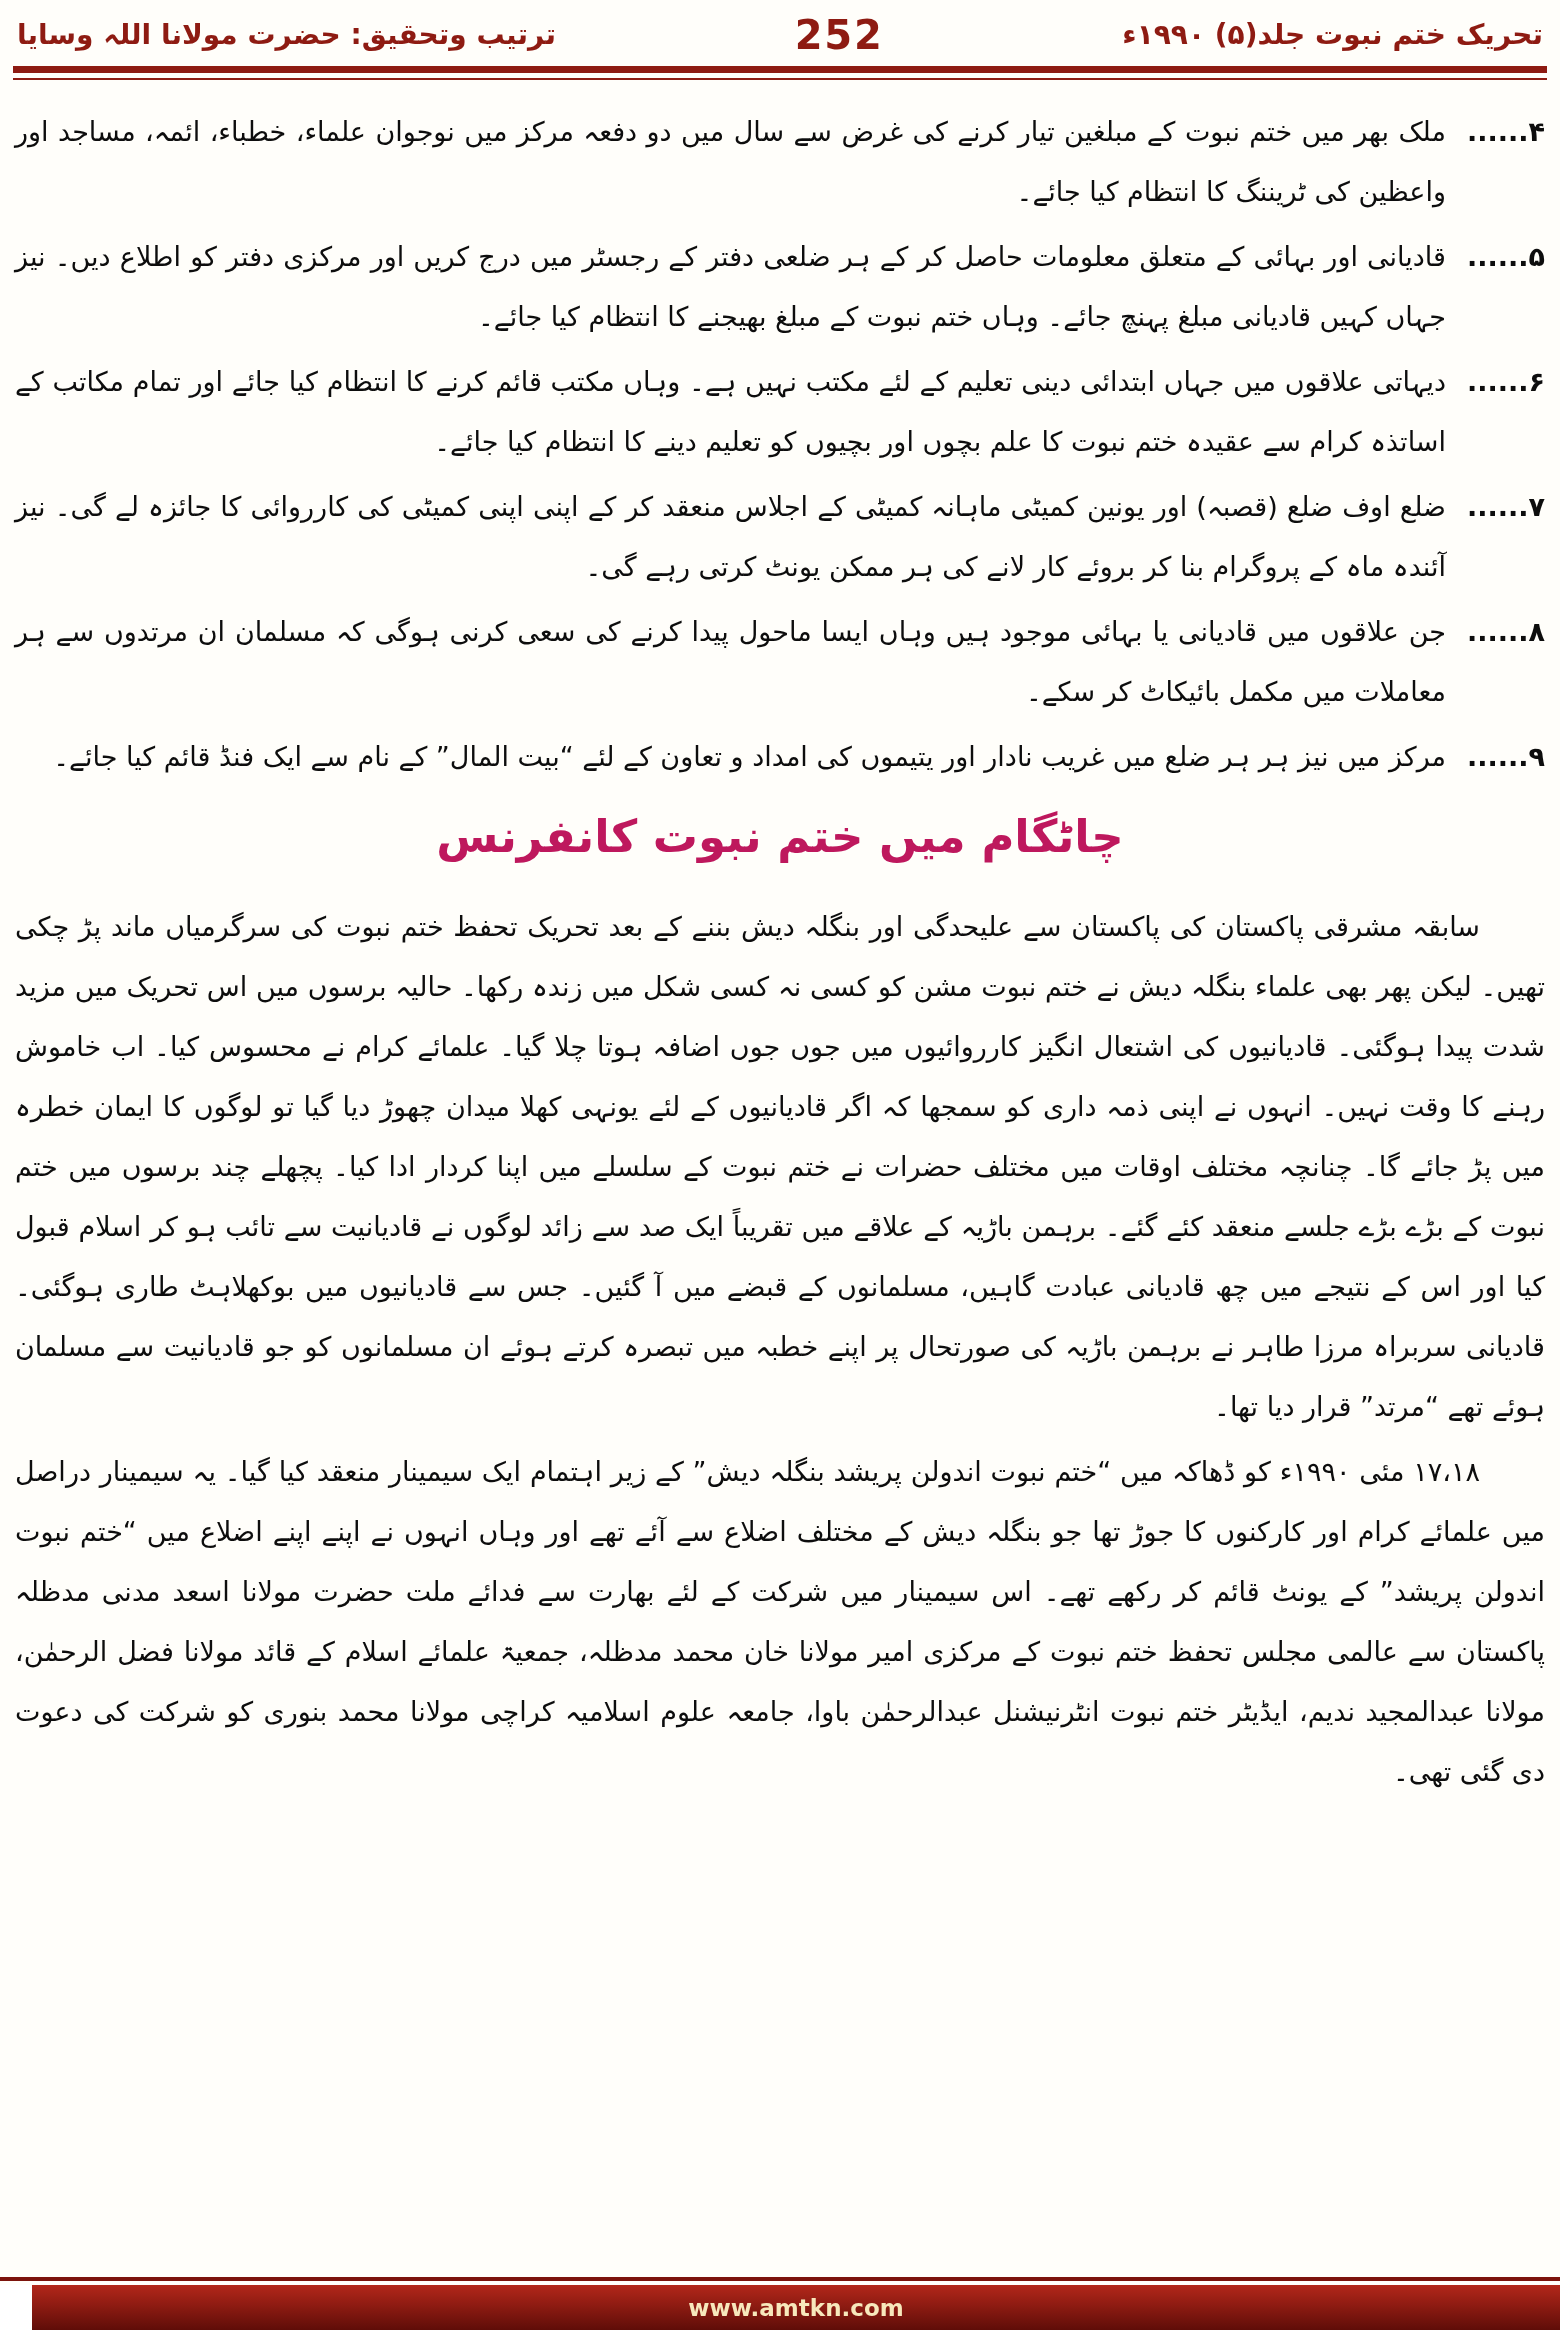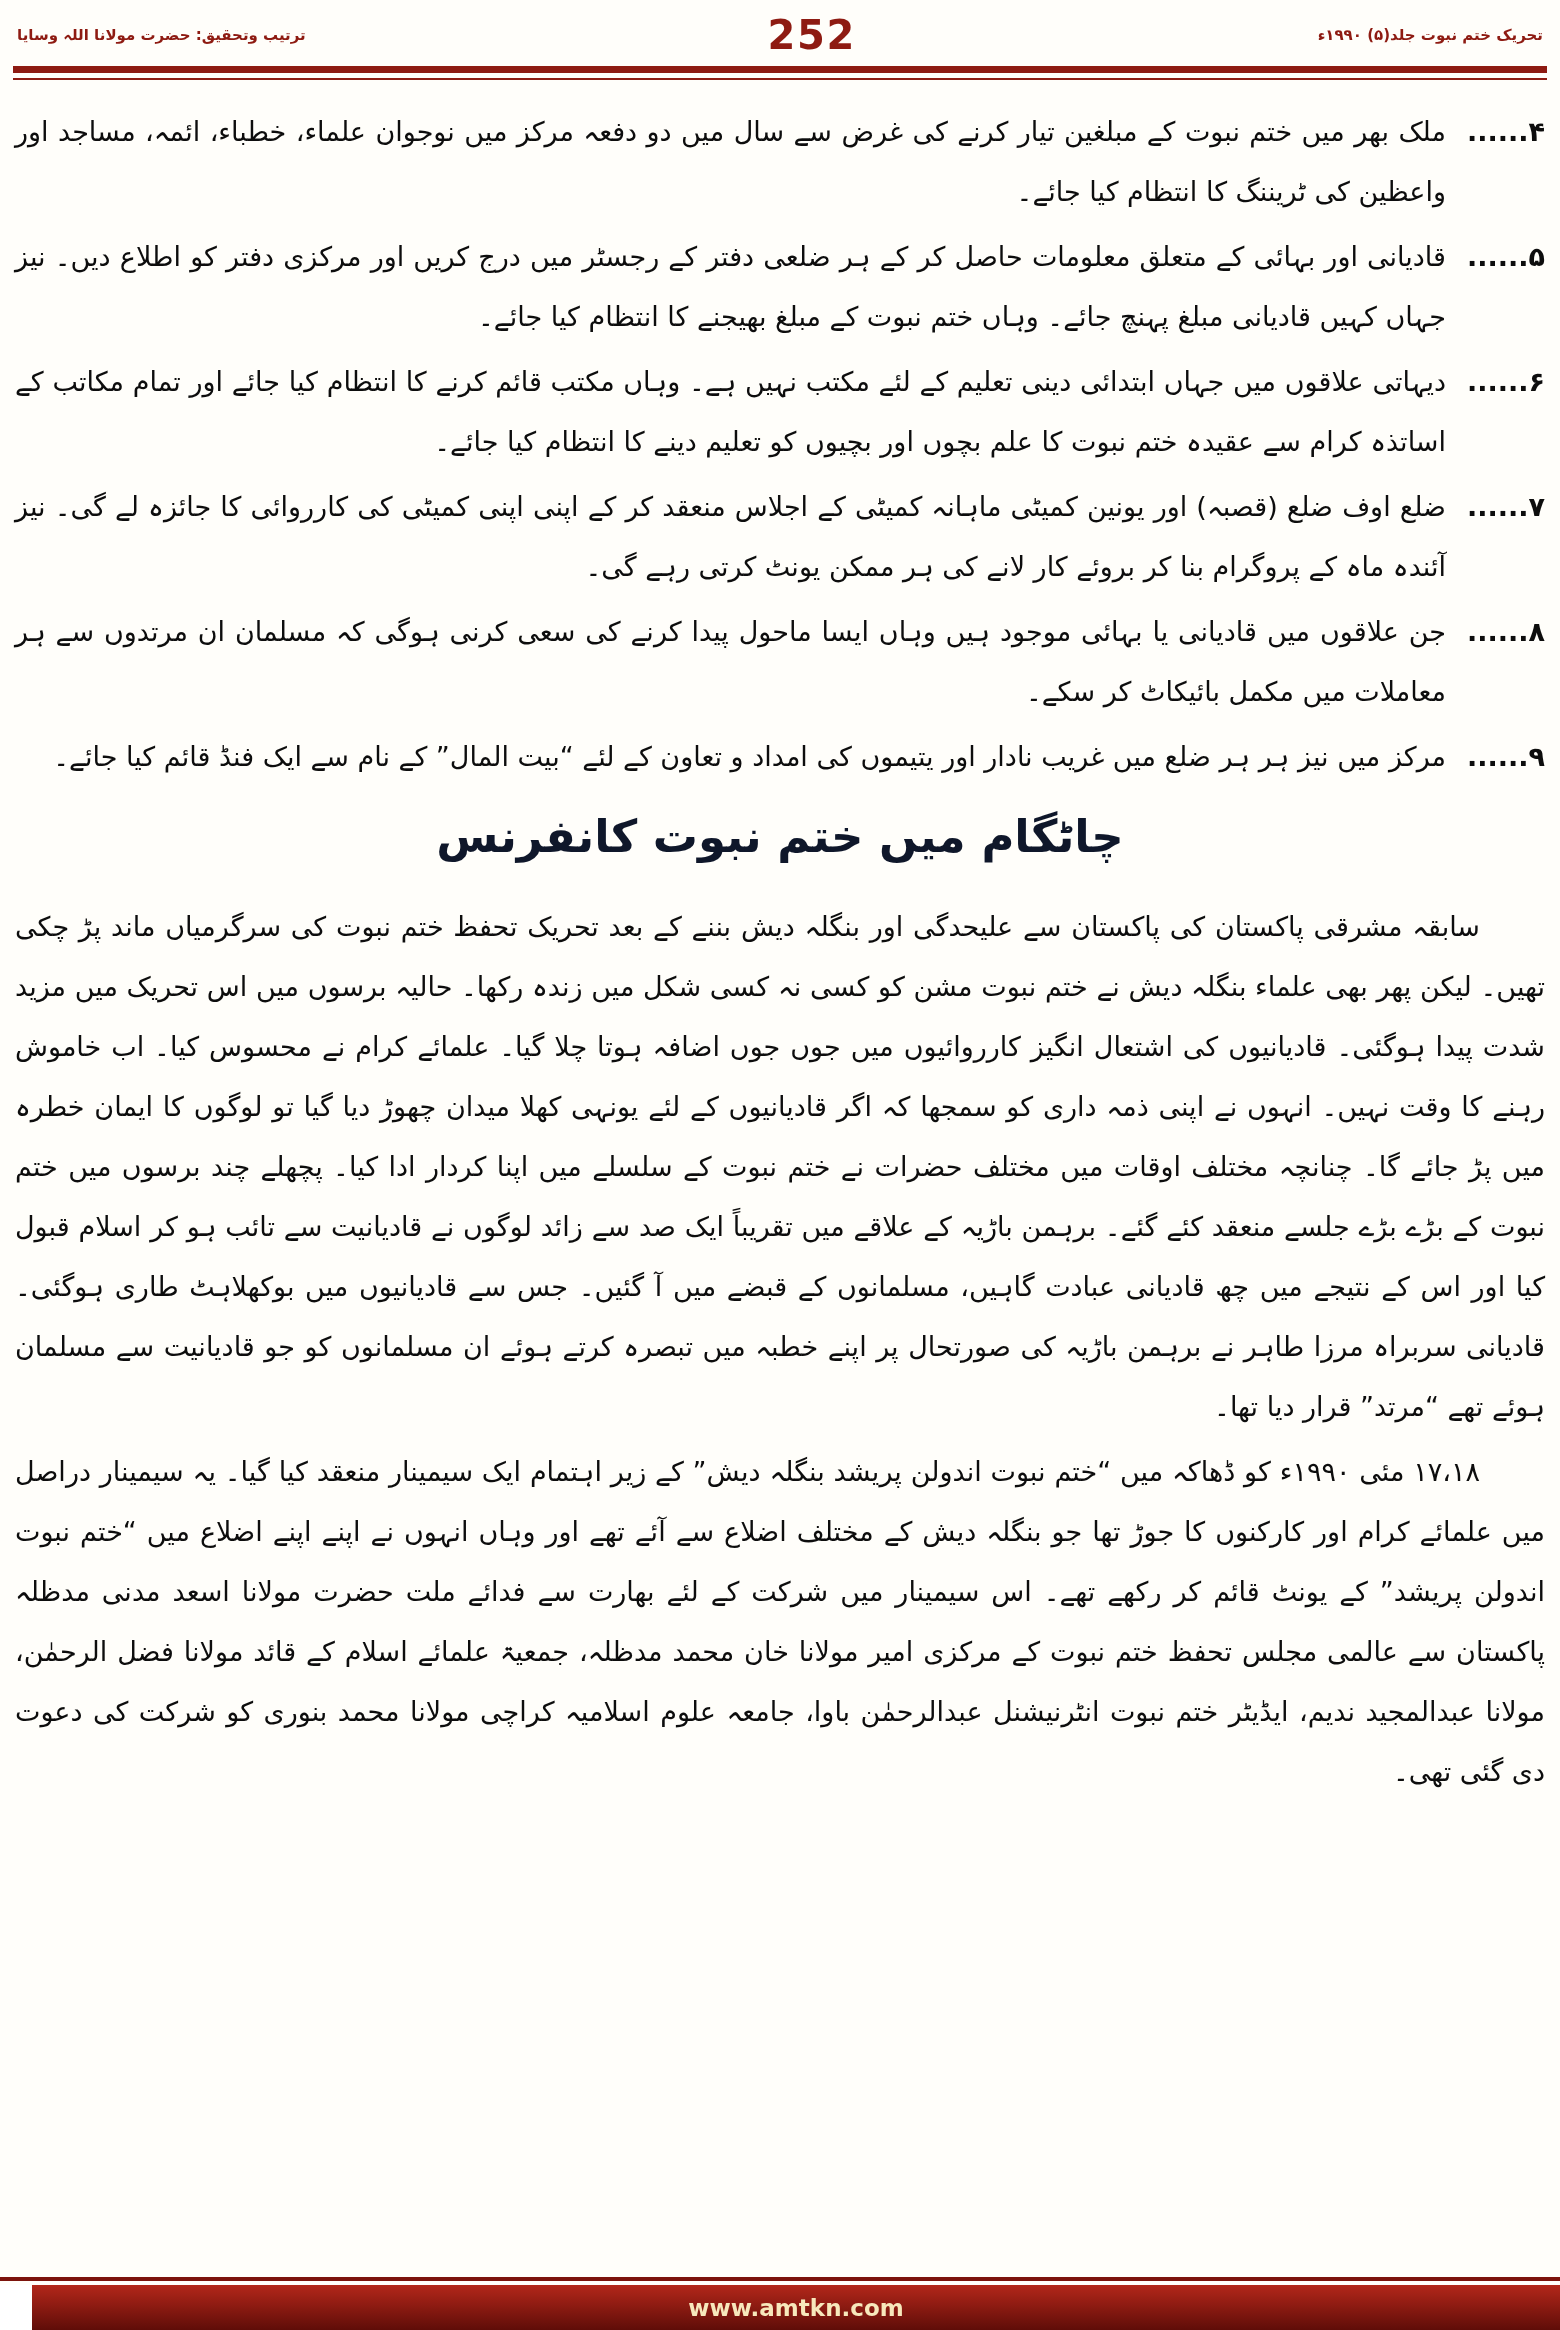--- a/index.html
+++ b/index.html
@@ -15,21 +15,21 @@
       color: #121212;
       overflow: hidden;
     }
     
     .header {
       direction: rtl;
       display: flex; justify-content: space-between; align-items: center;
       padding: 11.8px 17px 0 17px;
       color: #8e1b12;
     }
-    .header .side { font-size: 15px; font-weight: bold; }
+    .header .side { font-size: 28px; font-weight: bold; }
     .page-number { font-size: 40px; font-weight: bold; letter-spacing: 1.7px; }
     .rules { margin: 8.4px 13.4px 0 13.4px; }
     .rule-thick { height: 6.7px; background: #8e1b12; }
     .rule-thin  { height: 2.5px; background: #8e1b12; margin-top: 5px; }
     
     main {
       direction: rtl;
       padding: 22px 15px 0 15px;
       font-size: 27px;
       line-height: 60px;
@@ -50,21 +50,21 @@
       text-align: right;
       margin: 3.4px 0 22px 0;
       font-weight: bold;
     }
     .heading {
       text-align: center;
       font-size: 45px;
       line-height: 76px;
       font-weight: bold;
       margin: 11.8px 0 22px 0;
-      color: #0f172a;
+      color: #be185d;
     }
     .para { text-indent: 65px; margin-bottom: 5px; }
     .para:last-of-type { margin-bottom: 0; }
     
     footer {
       position: absolute; left: 0; right: 0; bottom: 0;
       direction: ltr;
     }
     .footer-rule { height: 4.2px; background: #7c130c; margin-bottom: 4.2px; }
     .footer-bars { display: flex; height: 45px; gap: 5px; background: #ffffff; padding-left: 32px; }

